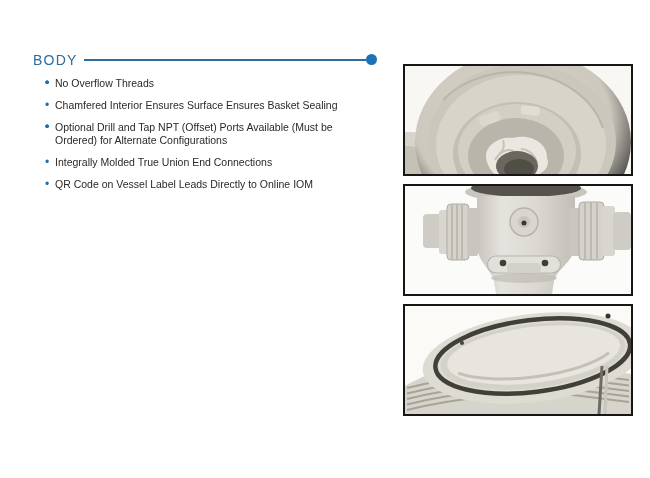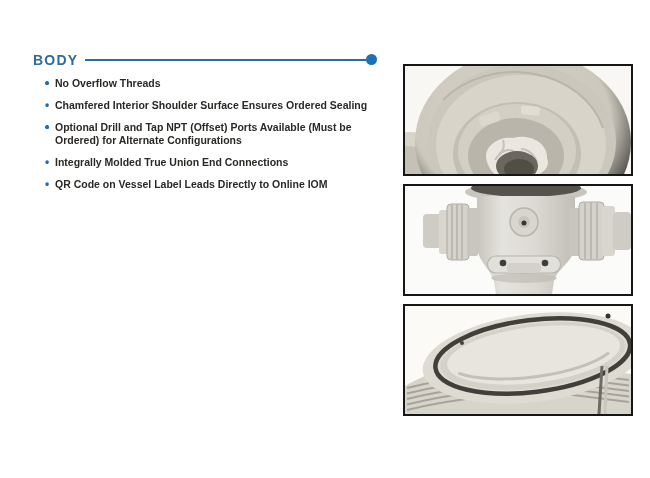--- a/index.html
+++ b/index.html
@@ -3,21 +3,20 @@
 <meta charset="utf-8">
 <style>
   html, body { margin: 0; padding: 0; background: #ffffff; }
   .page {
     position: relative;
     width: 650px;
     height: 478px;
     background: #ffffff;
     font-family: "Liberation Sans", sans-serif;
     overflow: hidden;
-    font-weight: bold;
   }
   
   .left-col {
     position: absolute;
     left: 33px;
     top: 51px;
     width: 344px;
   }
   .section-header {
     display: flex;
@@ -101,21 +100,21 @@
       </li>
       <li class="feature">
         <span class="bullet">•</span>
       </li>
       <li class="feature">
         <span class="bullet">•</span>
         <span class="feature-text">No Overflow Threads</span>
       </li>
       <li class="feature">
         <span class="bullet">•</span>
-        <span class="feature-text">Chamfered Interior Shoulder Surface Ensures Ordered Sealing</span>
+        <span class="feature-text">Chamfered Interior Ensures Surface Ensures Basket Sealing</span>
       </li>
       <li class="feature">
         <span class="bullet">•</span>
       </li>
       <li class="feature">
         <span class="bullet">•</span>
       </li>
       <li class="feature">
         <span class="bullet">•</span>
         <span class="feature-text">Optional Drill and Tap NPT (Offset) Ports Available (Must be

